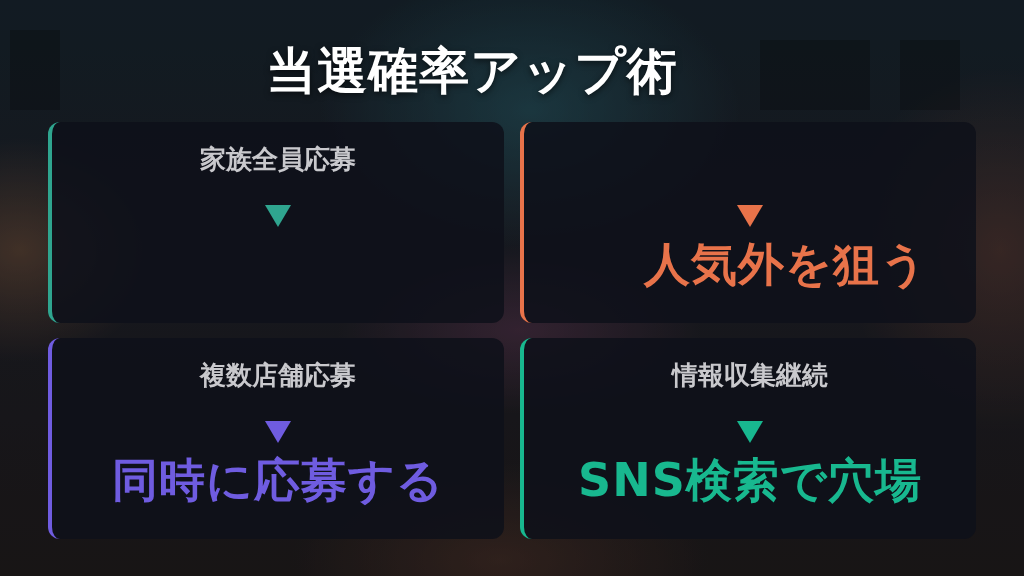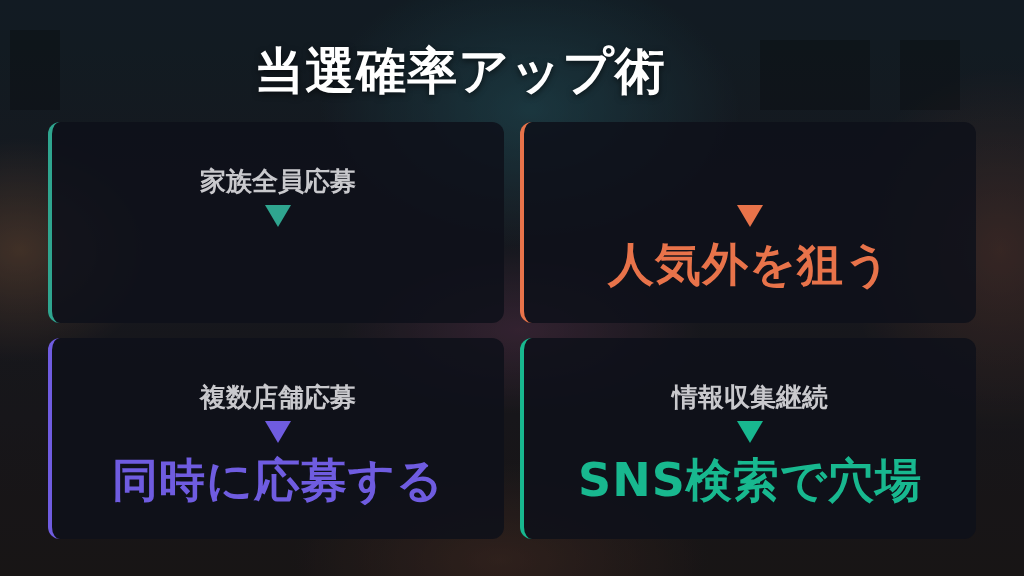--- a/index.html
+++ b/index.html
@@ -37,35 +37,36 @@
       left: 0;
       top: 36px;
       width: 920px;
       text-align: center;
       color: #ffffff;
       font-size: 50px;
       font-weight: bold;
       letter-spacing: 1px;
       line-height: 70px;
       text-shadow: 0 2px 6px rgba(0,0,0,0.6);
+      padding-left: 12px;
     }
     .card {
       position: absolute;
       width: 456px;
       height: 201px;
       border-radius: 12px;
       background: rgba(14,16,26,0.86);
       box-sizing: border-box;
       border-left: 4px solid;
       text-align: center;
     }
     .card .label {
       position: absolute;
       left: 0;
-      top: 42px;
+      top: 20px;
       width: 100%;
       font-size: 26px;
       font-weight: bold;
       color: #c9c9cd;
       line-height: 34px;
     }
     .card .arrow {
       position: absolute;
       left: 50%;
       top: 83px;
@@ -84,21 +85,21 @@
       font-size: 46px;
       font-weight: bold;
       line-height: 60px;
       letter-spacing: 1px;
     }
     #card-1 { left: 48px;  top: 122px; border-left-color: #2fa58f; }
     #card-2 { left: 520px; top: 122px; border-left-color: #e8734a; }
     #card-3 { left: 48px;  top: 338px; border-left-color: #6f5ce0; }
     #card-4 { left: 520px; top: 338px; border-left-color: #18b88f; }
     #card-1 .arrow { border-top-color: #2fa58f; } #card-1 .result { color: #2fa58f; }
-    #card-2 .arrow { border-top-color: #e8734a; } #card-2 .result { color: #e8734a; }
+    #card-2 .arrow { border-top-color: #e8734a; } #card-2 .result { color: #e8734a; padding-left: 36px; }
     #card-3 .arrow { border-top-color: #6f5ce0; } #card-3 .result { color: #6f5ce0; }
     #card-4 .arrow { border-top-color: #18b88f; } #card-4 .result { color: #18b88f; }
   </style>
 </head>
 <body>
 
 <div class="stage">
   <div class="bg-shape" style="left:10px;top:30px;width:50px;height:80px;"></div>
   <div class="bg-shape" style="left:760px;top:40px;width:110px;height:70px;"></div>
   <div class="bg-shape" style="left:900px;top:40px;width:60px;height:70px;"></div>

